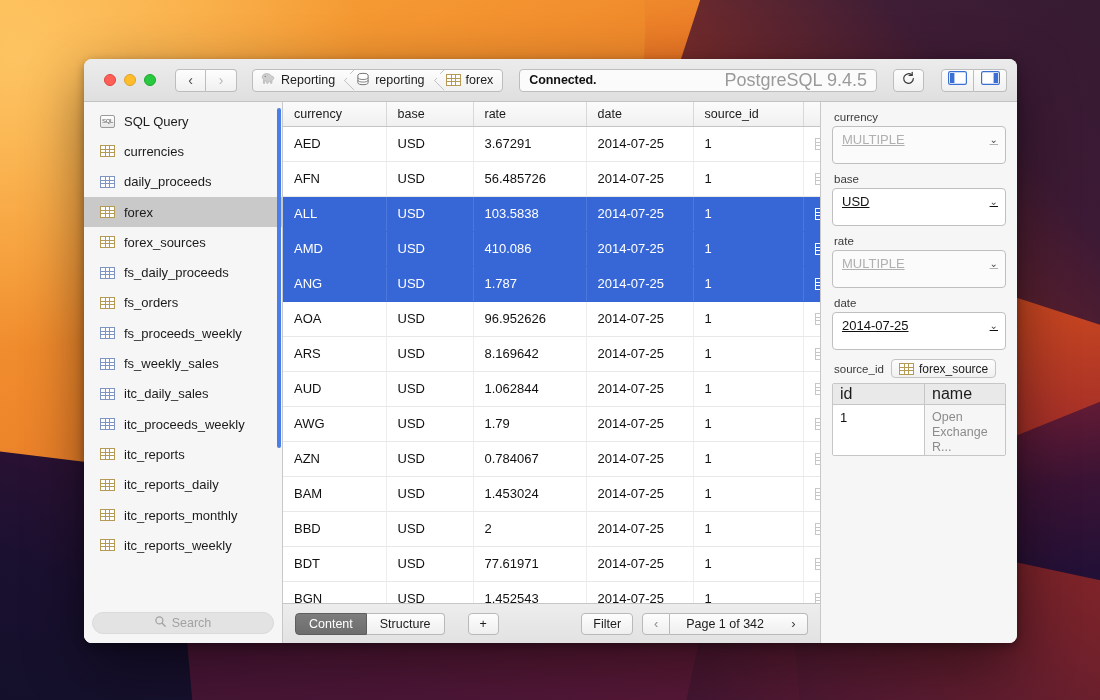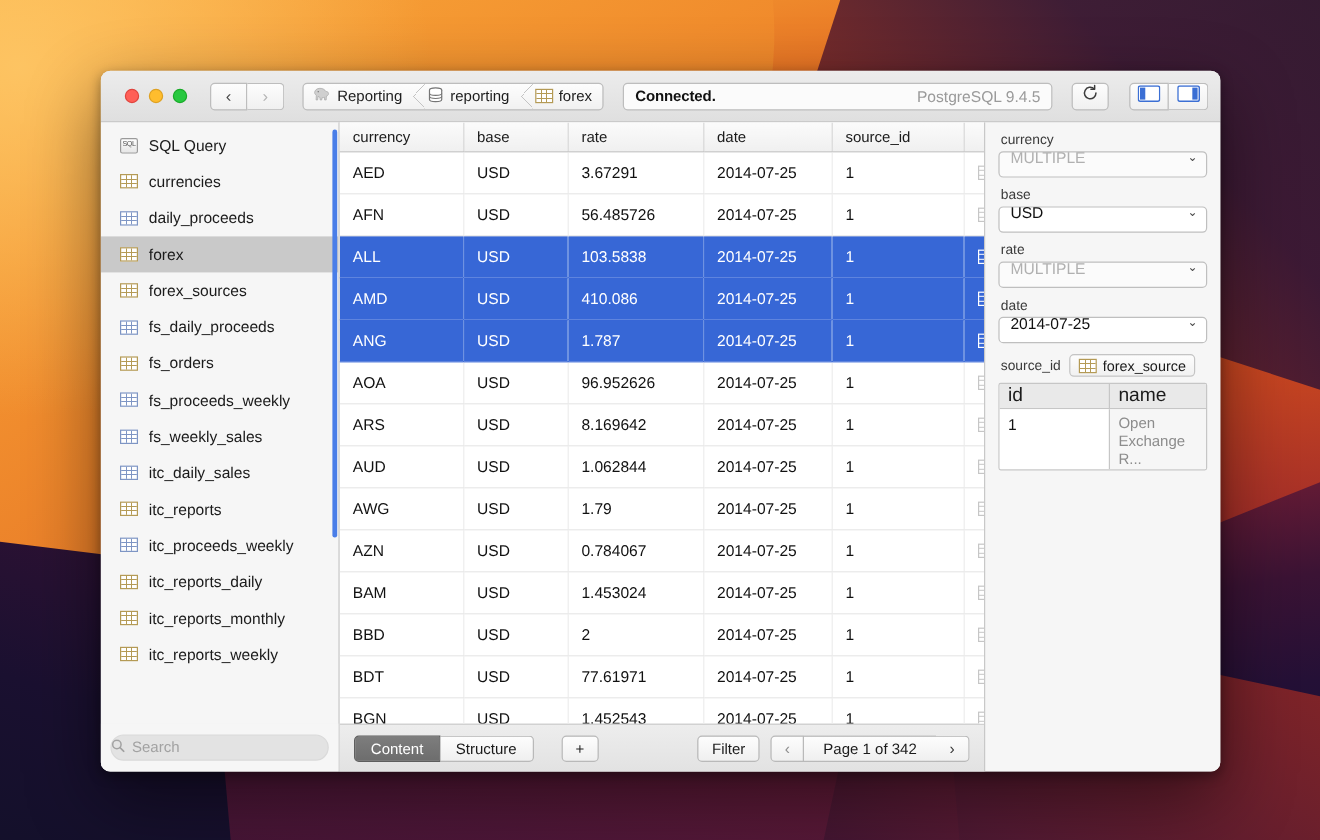--- a/index.html
+++ b/index.html
@@ -127,21 +127,21 @@
 
   #statusfield {
     flex:1 1 auto; height:23px; margin-left:7px;
     background:#fbfbfb;
     border:1px solid #bdbdbd; border-radius:4px;
     display:flex; align-items:center; justify-content:space-between;
     padding:0 9px;
     min-width:0;
   }
   #status-text { font-size:12.5px; color:#111; font-weight:bold; letter-spacing:-.1px; }
-  #server-version { font-size:13px; color:#9a9a9a; }
+  #server-version { font-size:18px; color:#9a9a9a; }
 
   #refresh-btn {
     width:31px; height:23px; margin-left:7px;
     background:linear-gradient(180deg,#fdfdfd,#f0f0f0);
     border:1px solid #bdbdbd; border-radius:4px;
     display:flex; align-items:center; justify-content:center;
   }
   #panel-toggles { display:flex; margin-left:8px; }
   .ptbtn {
     width:33px; height:23px;
@@ -177,21 +177,21 @@
     position:absolute; right:1px; top:6px; width:4px; height:340px;
     background:#4a7ee8; border-radius:2px;
   }
   #sidebar-search-wrap {
     flex:0 0 40px; display:flex; align-items:center; justify-content:center;
     background:#f6f6f6;
   }
   #sidebar-search {
     width:182px; height:22px;
     background:#e3e3e3; border:1px solid #dadada; border-radius:11px;
-    display:flex; align-items:center; justify-content:flex-start; gap:6px;
+    display:flex; align-items:center; justify-content:center; gap:6px;
     font-size:12.5px; color:#a2a2a2;
   }
 
   
   #table-area { flex:1 1 auto; display:flex; flex-direction:column; min-width:0; background:#fff; }
   #grid-wrap { flex:1 1 auto; overflow:hidden; position:relative; }
 
   table#grid { width:100%; border-collapse:collapse; table-layout:fixed; }
   #grid thead th {
     height:24px;
@@ -281,26 +281,27 @@
   
   #inspector {
     width:197px; flex:0 0 197px;
     background:#f6f6f6;
     border-left:1px solid #c8c8c8;
     padding:9px 11px 0 11px;
     overflow:hidden;
   }
   .field-label { font-size:11.5px; color:#3a3a3a; margin:0 0 3px 2px; }
   .combo {
-    height:22px; width:100%;
+    height:38px; width:100%;
     background:#fff; border:1px solid #bfbfbf; border-radius:4px;
     display:flex; align-items:center; justify-content:space-between;
     padding:0 7px 12px 9px;
     font-size:13px; color:#111;
     margin-bottom:9px;
+    text-decoration:underline;
   }
   .combo.muted { color:#b0b0b0; background:#fbfbfb; }
   .chev { font-size:10px; color:#4a4a4a; }
 
   #ref-head { display:flex; align-items:center; gap:7px; margin:2px 0 5px 2px; }
   #ref-head .lbl { font-size:11.5px; color:#3a3a3a; }
   #ref-chip {
     height:19px; padding:0 7px;
     background:linear-gradient(180deg,#fdfdfd,#f1f1f1);
     border:1px solid #c4c4c4; border-radius:4px;
@@ -467,30 +468,30 @@
             </span>
             <span>fs_weekly_sales</span>
           </div>
           <div class="side-item">
             <span class="tbl-ico view">
               <i></i>
             </span>
             <span>itc_daily_sales</span>
           </div>
           <div class="side-item">
+            <span class="tbl-ico view">
+              <i></i>
+            </span>
+            <span>itc_proceeds_weekly</span>
+          </div>
+          <div class="side-item">
             <span class="tbl-ico">
               <i></i>
             </span>
             <span>itc_reports</span>
-          </div>
-          <div class="side-item">
-            <span class="tbl-ico view">
-              <i></i>
-            </span>
-            <span>itc_proceeds_weekly</span>
           </div>
           <div class="side-item">
             <span class="tbl-ico">
               <i></i>
             </span>
             <span>itc_reports_daily</span>
           </div>
           <div class="side-item">
             <span class="tbl-ico">
               <i></i>

